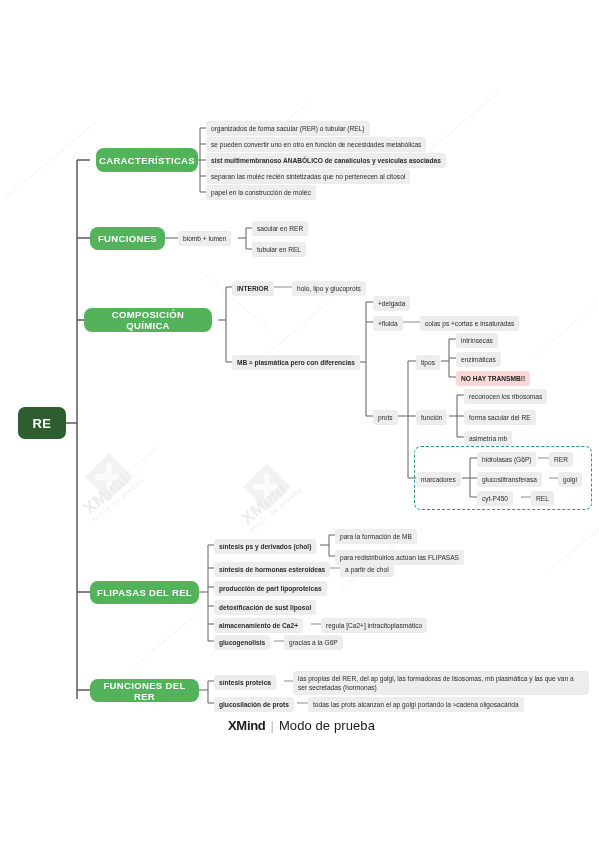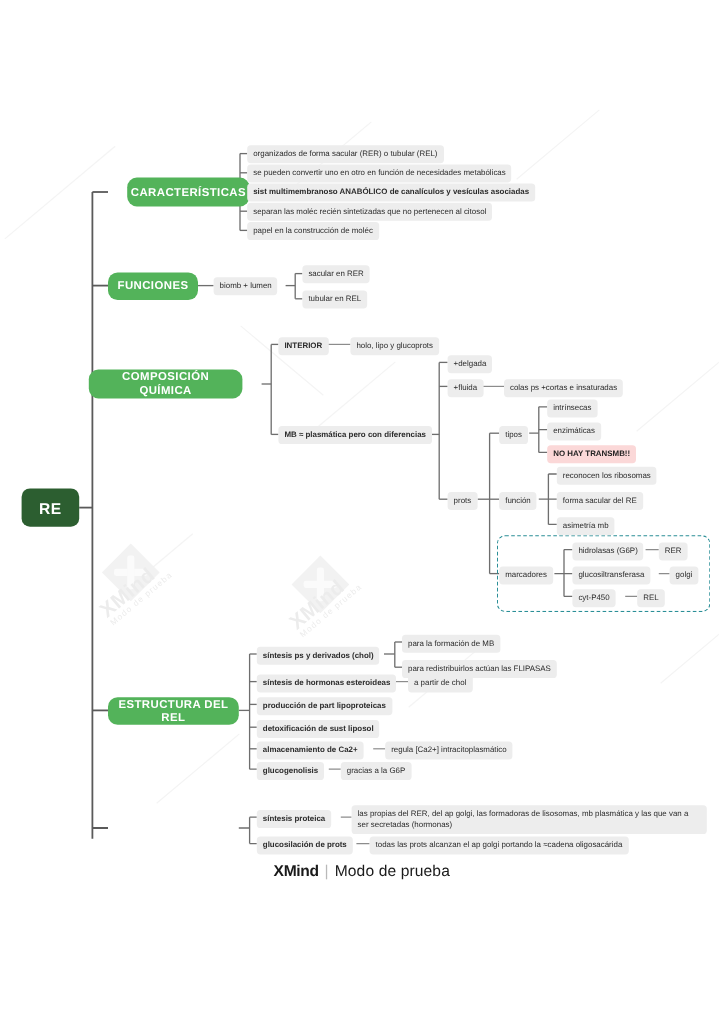--- a/index.html
+++ b/index.html
@@ -275,21 +275,21 @@
 
     <path class="thin" d="M297,703 H308"></path>
   </svg>
 
   <div class="dashbox" style="left:414px; top:446px; width:178px; height:64px;"></div>
 
   <div class="node root" style="left:18px; top:407px; width:48px; height:32px;">
     <span>RE</span>
   </div>
 
-  <div class="node branch" style="left:106px; top:148px; width:102px; height:24px;">
+  <div class="node branch" style="left:96px; top:148px; width:102px; height:24px;">
     <span>CARACTERÍSTICAS</span>
   </div>
   <div class="node pill" style="left:206px; top:121px;">
     <span>organizados de forma sacular (RER) o tubular (REL)</span>
   </div>
   <div class="node pill" style="left:206px; top:137px;">
     <span>se pueden convertir uno en otro en función de necesidades metabólicas</span>
   </div>
   <div class="node pill bold" style="left:206px; top:153px;">
     <span>sist multimembranoso ANABÓLICO de canalículos y vesículas asociadas</span>
@@ -307,21 +307,21 @@
   <div class="node pill" style="left:178px; top:231px;">
     <span>biomb + lumen</span>
   </div>
   <div class="node pill" style="left:252px; top:221px;">
     <span>sacular en RER</span>
   </div>
   <div class="node pill" style="left:252px; top:242px;">
     <span>tubular en REL</span>
   </div>
 
-  <div class="node branch" style="left:74px; top:308px; width:128px; height:24px;">
+  <div class="node branch" style="left:84px; top:308px; width:128px; height:24px;">
     <span>COMPOSICIÓN QUÍMICA</span>
   </div>
   <div class="node pill bold" style="left:232px; top:281px;">
     <span>INTERIOR</span>
   </div>
   <div class="node pill" style="left:292px; top:281px;">
     <span>holo, lipo y glucoprots</span>
   </div>
   <div class="node pill bold" style="left:232px; top:355px;">
     <span>MB ≈ plasmática pero con diferencias</span>
@@ -383,21 +383,21 @@
     <span>golgi</span>
   </div>
   <div class="node pill" style="left:477px; top:491px;">
     <span>cyt-P450</span>
   </div>
   <div class="node pill" style="left:531px; top:491px;">
     <span>REL</span>
   </div>
 
   <div class="node branch" style="left:90px; top:581px; width:109px; height:23px;">
-    <span>ESTRUCTURA DEL REL</span>
+    <span>FLIPASAS DEL REL</span>
   </div>
   <div class="node pill bold" style="left:214px; top:539px;">
     <span>síntesis ps y derivados (chol)</span>
   </div>
   <div class="node pill" style="left:335px; top:529px;">
     <span>para la formación de MB</span>
   </div>
   <div class="node pill" style="left:335px; top:550px;">
     <span>para redistribuirlos actúan las FLIPASAS</span>
   </div>
@@ -419,20 +419,23 @@
   <div class="node pill" style="left:321px; top:618px;">
     <span>regula [Ca2+] intracitoplasmático</span>
   </div>
   <div class="node pill bold" style="left:214px; top:635px;">
     <span>glucogenolisis</span>
   </div>
   <div class="node pill" style="left:284px; top:635px;">
     <span>gracias a la G6P</span>
   </div>
 
+  <div class="node branch" style="left:90px; top:679px; width:109px; height:23px;">
+    <span>FUNCIONES DEL RER</span>
+  </div>
   <div class="node pill bold" style="left:214px; top:675px;">
     <span>síntesis proteica</span>
   </div>
   <div class="node pill wrap" style="left:293px; top:671px; width:296px;">
     <span>las propias del RER, del ap golgi, las formadoras de lisosomas, mb plasmática y las que van a ser secretadas (hormonas)</span>
   </div>
   <div class="node pill bold" style="left:214px; top:697px;">
     <span>glucosilación de prots</span>
   </div>
   <div class="node pill" style="left:308px; top:697px;">

